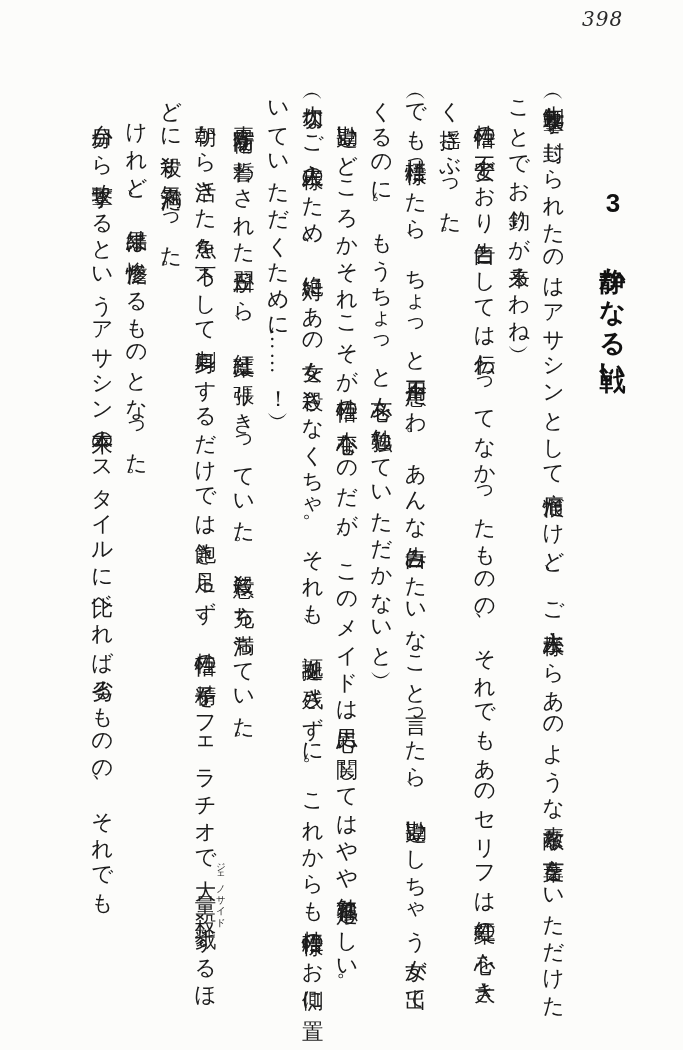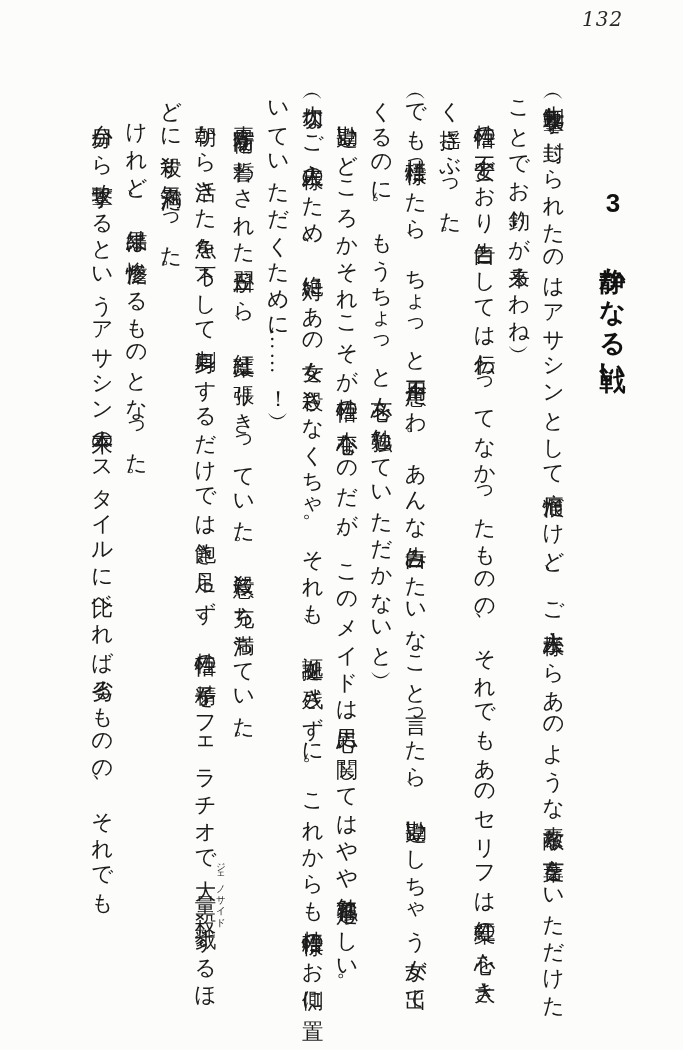--- a/index.html
+++ b/index.html
@@ -61,21 +61,21 @@
     font-family: "Liberation Serif", "DejaVu Serif", serif;
     font-size: 9.5px;
     letter-spacing: 0;
     color: #1b1b1b;
   }
 </style>
 </head>
 <body>
 
 <div class="page">
-  <div class="page-number">132</div>
+  <div class="page-number">398</div>
 
   <div class="vertical-flow">
     <h1 class="chapter-heading">3　静かなる戦い</h1>
 
     <div class="body-text">
         <p>（先制攻撃を封じられたのはアサシンとして痛恨だけど、ご主人様からあのような素敵な言葉をいただけたことでお釣りが来るわね）</p>
         <p class="indent">桂悟の不安どおり告白としては伝わってなかったものの、それでもあのセリフは紅葉の心を大きく揺さぶった。</p>
         <p>（でも桂悟様ったら、ちょっと不用意だわ。あんな告白みたいなこと言ったら、勘違いしちゃう女が出てくるのに。もうちょっと女心を勉強していただかないと）</p>
         <p class="indent">勘違いどころかそれこそが桂悟の本心なのだが、このメイドは男心に関してはやや勉強不足らしい。</p>
         <p>（大切なご主人様のため、絶対にあの女を殺さなくちゃ。それも、証拠を残さずに。これからも桂悟様のお側に置いていただくために……！）</p>

